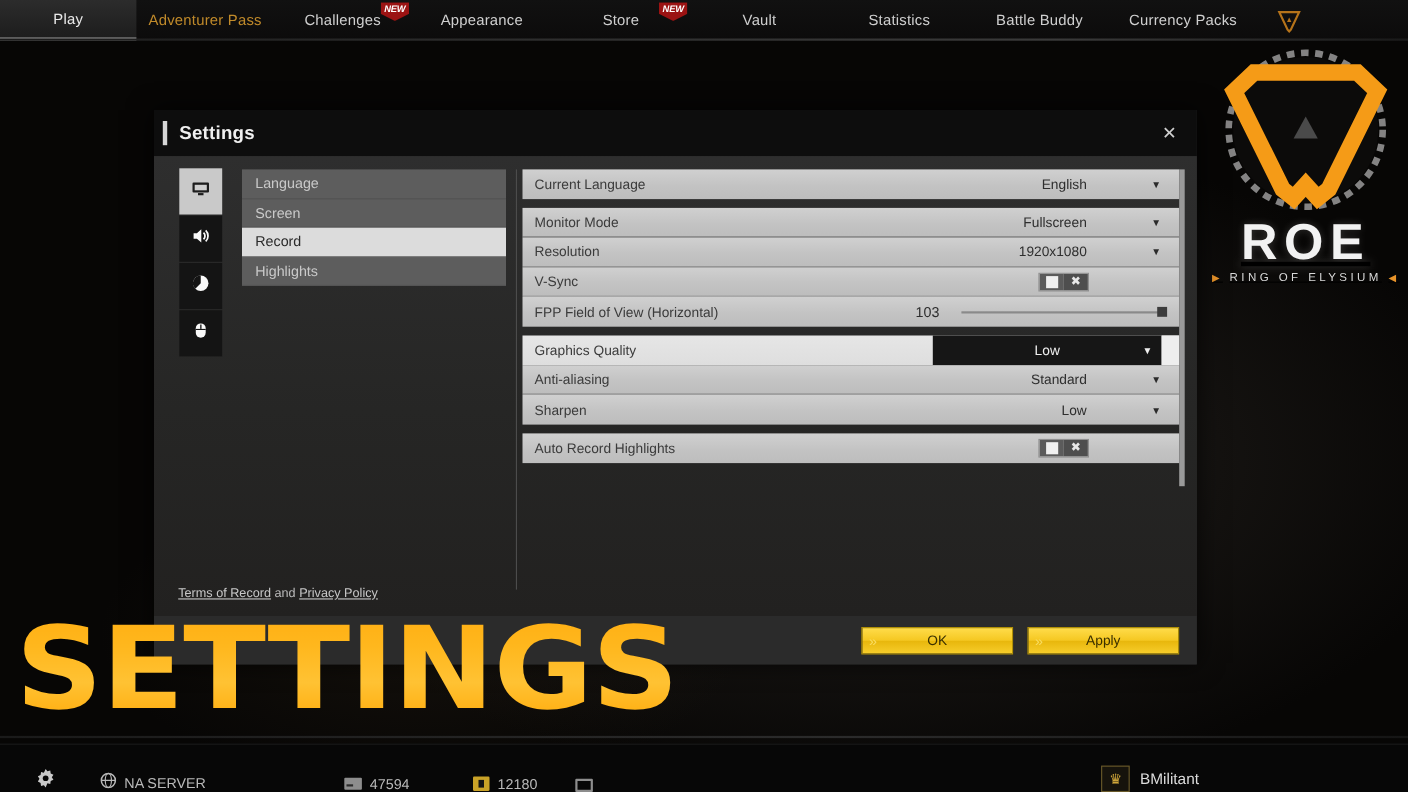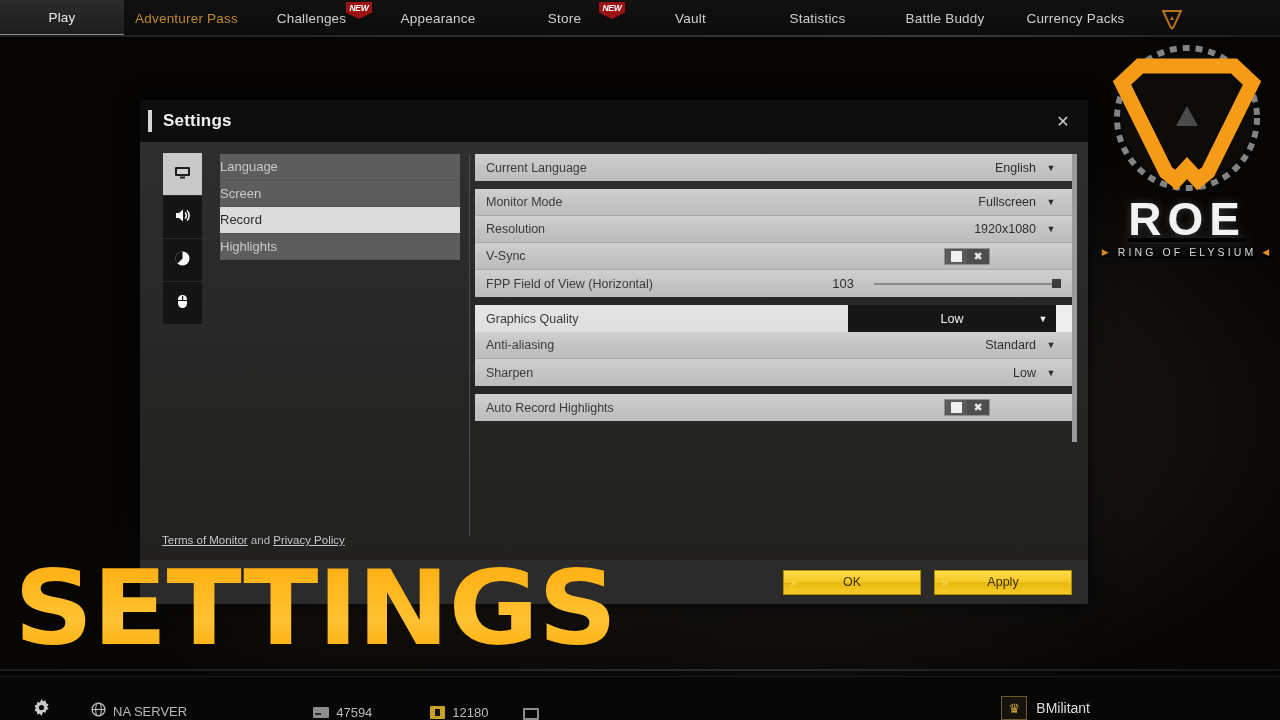--- a/index.html
+++ b/index.html
@@ -156,20 +156,21 @@
   .cat-list {
     position: absolute; left: 80px; top: 12px;
     width: 240px;
   }
   .cat-item {
     height: 26.5px;
     background: #5d5d5d;
     color: #c9c9c9;
     font-size: 13px;
     display: flex; align-items: center;
+    padding-left: 12px;
     border-bottom: 1px solid #545454;
   }
   .cat-item.selected { background: #dcdcdc; color: #2a2a2a; }
 
   .vdivider {
     position: absolute;
     left: 329px; top: 12px;
     width: 1px; height: 382px;
     background: #4c4c4c;
   }
@@ -181,20 +182,21 @@
     width: 597px;
   }
   .opt-group { margin-bottom: 8px; }
   .opt-row {
     position: relative;
     height: 27px;
     background: linear-gradient(180deg, #d0d0d0 0%, #c3c3c3 55%, #bdbdbd 100%);
     border-bottom: 1px solid #a8a8a8;
     display: flex; align-items: center;
     width: 597px;
+    gap: 48px;
   }
   .opt-row:last-child { border-bottom: none; }
   .opt-label {
     color: #3b3b3b;
     font-size: 12.5px;
     padding-left: 11px;
     flex: 1;
   }
   .opt-value {
     color: #2e2e2e;
@@ -601,21 +603,21 @@
               <span class="half right">✖</span>
             </span>
           </div>
         </div>
 
       </div>
 
       <div class="opt-scroll-rail"></div>
 
       <div class="terms">
-        <a href="#">Terms of Monitor</a><span> and </span><a href="#">Privacy Policy</a>
+        <a href="#">Terms of Record</a><span> and </span><a href="#">Privacy Policy</a>
       </div>
 
     </div>
 
     <div class="dlg-footer">
       <div class="btn">
         <span class="chev">»</span>
         <span>OK</span>
         <span class="chev-r"></span>
       </div>

